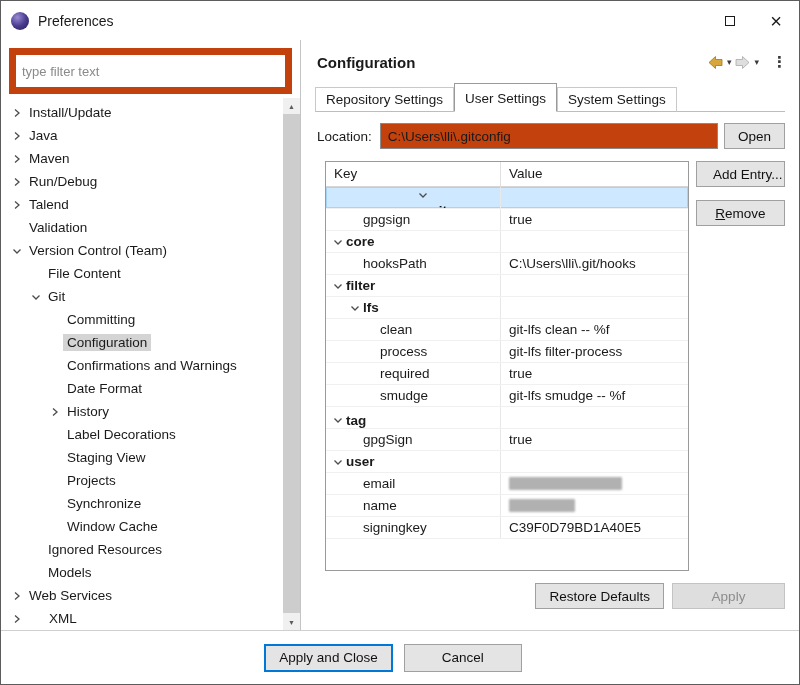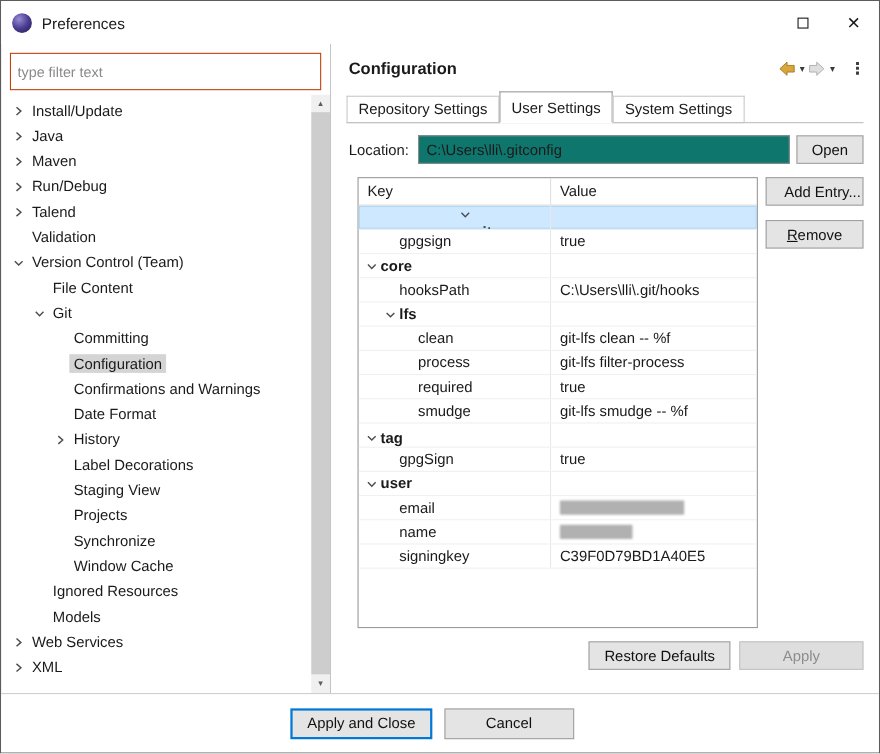--- a/index.html
+++ b/index.html
@@ -16,21 +16,21 @@
   .win-controls { margin-left:auto; display:flex; height:100%; }
   .win-btn { width:46px; display:flex; align-items:center; justify-content:center; cursor:default; }
   .max-glyph { width:10px; height:10px; border:1px solid #1a1a1a; display:block; }
   .close-glyph { font-size:20px; line-height:1; }
 
   
   .body-row { flex:1; display:flex; min-height:0; }
 
   
   .sidebar { width:300px; flex:0 0 auto; border-right:1px solid #c4c4c4; display:flex; flex-direction:column; }
-  .filter-input { margin:8px 8px 4px 8px; height:24px; border:1px solid #c2410c; padding:16px 6px;
+  .filter-input { margin:8px 8px 4px 8px; height:24px; border:7px solid #c2410c; padding:16px 6px;
     font:13px "Liberation Sans",sans-serif; color:#1a1a1a; }
   .filter-input::placeholder { color:#8a8a8a; }
   .tree { flex:1; position:relative; overflow:hidden; padding-top:3px; }
   .tree-row { height:23px; display:flex; align-items:center; white-space:nowrap; }
   .chev { width:16px; height:16px; flex:0 0 16px; display:inline-block; }
   .tree-label { padding:1px 4px; font-size:13.5px; }
   .tree-label.sel { background:#d4d4d4; }
   .scrollbar { position:absolute; top:0; right:0; bottom:0; width:17px; background:#f0f0f0; }
   .sb-arrow { position:absolute; left:0; width:17px; height:16px; display:flex; align-items:center; justify-content:center;
     font-size:7px; color:#5c5c5c; }
@@ -48,21 +48,21 @@
 
   
   .tabs { display:flex; align-items:flex-end; margin:12px 14px 0 14px; border-bottom:1px solid #bdbdbd; }
   .tab { border:1px solid #c9c9c9; border-bottom:1px solid #bdbdbd; background:#fff; padding:4px 10px;
     margin-bottom:-1px; font-size:13.5px; white-space:nowrap; }
   .tab.active { border:1px solid #9a9a9a; border-bottom:1px solid #fff; padding:7px 10px 5px; }
 
   
   .loc-row { display:flex; align-items:center; margin:11px 14px 0 16px; }
   .loc-label { font-size:13.5px; margin-right:8px; white-space:nowrap; }
-  .loc-input { flex:1; height:26px; border:1px solid #8a8a8a; background:#0f766e; padding:0 7px;
+  .loc-input { flex:1; height:26px; border:1px solid #8a8a8a; background:#c2410c; padding:0 7px;
     font:13.5px "Liberation Sans",sans-serif; color:#1a1a1a; margin-right:6px; min-width:0; }
   .btn { height:26px; background:#e4e4e4; border:1px solid #a0a0a0; font:13.5px "Liberation Sans",sans-serif;
     color:#111; padding:0 13px; white-space:nowrap; }
   .btn.disabled { background:#dedede; border-color:#c3c3c3; color:#8d8d8d; }
   .btn.default { border:2px solid #0078d7; }
 
   
   .content { display:flex; margin:12px 14px 0 24px; align-items:flex-start; }
   .table-wrap { width:366px; height:410px; border:1px solid #9a9a9a; background:#fff; display:flex; flex-direction:column; }
   .thead { display:flex; height:25px; border-bottom:1px solid #d6d6d6; flex:0 0 auto; }
@@ -211,21 +211,21 @@
           <div class="tree-row" style="padding-left: 27px;">
             <span class="chev"></span>
             <span class="tree-label">Models</span>
           </div>
           <div class="tree-row" style="padding-left: 8px;">
             <svg viewBox="0 0 16 16" class="chev">
               <polyline points="6,4.5 10,8 6,11.5" fill="none" stroke="#4d4d4d" stroke-width="1.3"></polyline>
             </svg>
             <span class="tree-label">Web Services</span>
           </div>
-          <div class="tree-row" style="padding-left: 8px;">
+          <div class="tree-row" style="padding-left: 8px; gap: 20px;">
             <svg viewBox="0 0 16 16" class="chev">
               <polyline points="6,4.5 10,8 6,11.5" fill="none" stroke="#4d4d4d" stroke-width="1.3"></polyline>
             </svg>
             <span class="tree-label">XML</span>
           </div>
           <div class="scrollbar">
             <div class="sb-arrow sb-up">▲</div>
             <div class="sb-thumb"></div>
             <div class="sb-arrow sb-down">▼</div>
           </div>
@@ -299,20 +299,29 @@
               <div class="trow">
                 <div class="tcell key" style="padding-left: 21px;">
                   <span class="chev"></span>
                   <span>hooksPath</span>
                 </div>
                 <div class="tcell val">
                   <span>C:\Users\lli\.git/hooks</span>
                 </div>
               </div>
               <div class="trow section">
+                <div class="tcell key" style="padding-left: 4px;">
+                  <svg viewBox="0 0 16 16" class="chev">
+                    <polyline points="4.5,6.5 8,10 11.5,6.5" fill="none" stroke="#4d4d4d" stroke-width="1.3"></polyline>
+                  </svg>
+                  <span>filter</span>
+                </div>
+                <div class="tcell val"></div>
+              </div>
+              <div class="trow section">
                 <div class="tcell key" style="padding-left: 21px;">
                   <svg viewBox="0 0 16 16" class="chev">
                     <polyline points="4.5,6.5 8,10 11.5,6.5" fill="none" stroke="#4d4d4d" stroke-width="1.3"></polyline>
                   </svg>
                   <span>lfs</span>
                 </div>
                 <div class="tcell val"></div>
               </div>
               <div class="trow">
                 <div class="tcell key" style="padding-left: 38px;">

